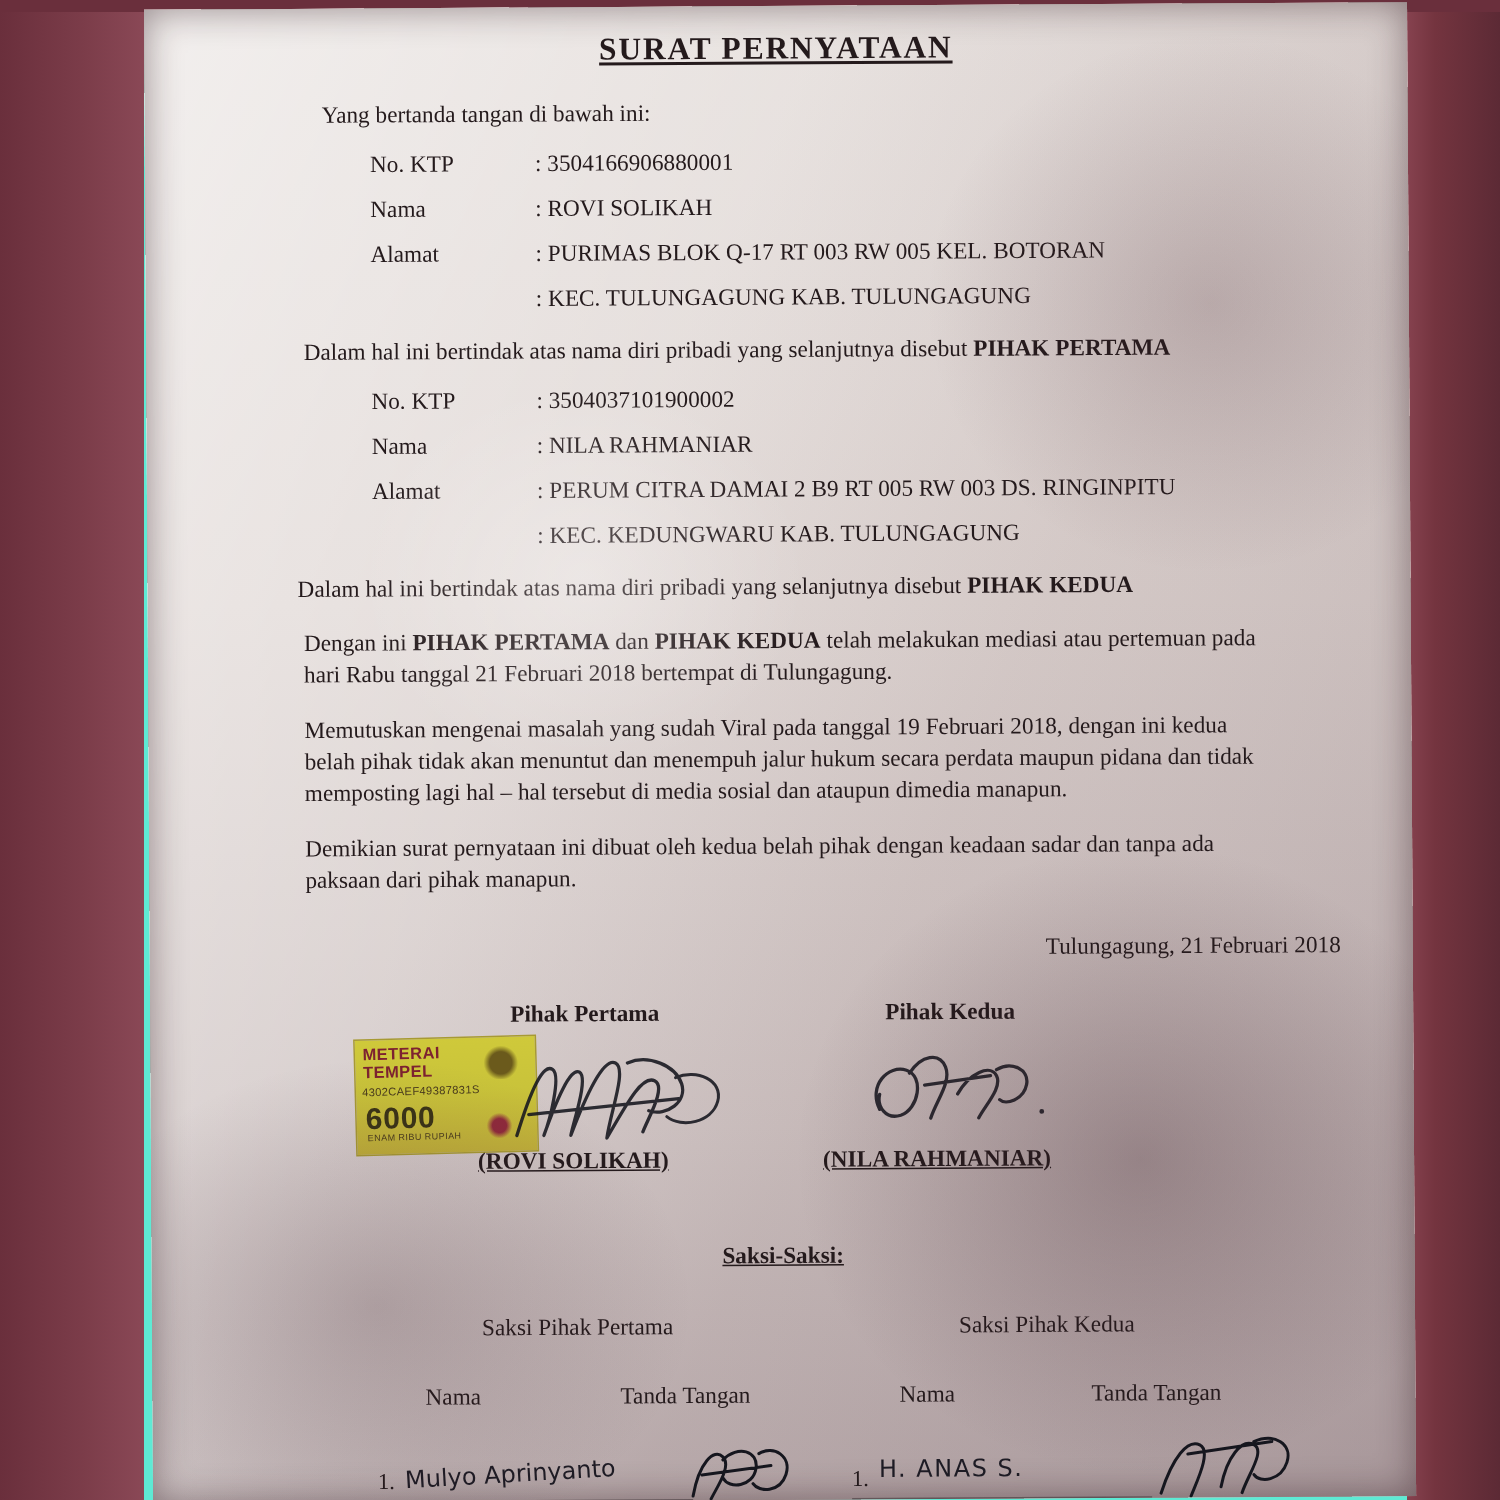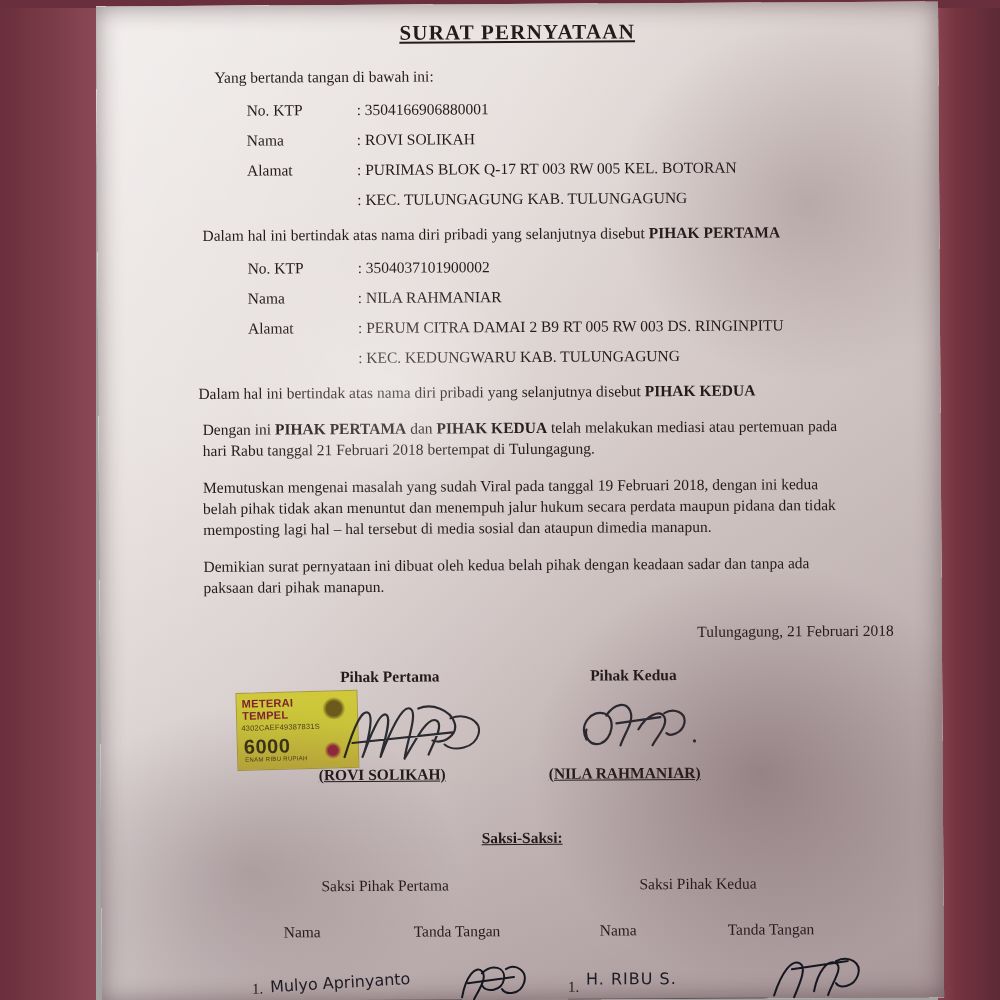--- a/index.html
+++ b/index.html
@@ -10,21 +10,21 @@
   body {
     width: 1000px;
     height: 1000px;
     overflow: hidden;
     font-family: "Liberation Serif", serif;
   }
   #stage {
     position: relative;
     width: 1000px;
     height: 1000px;
-    background: #a3a3a3;
+    background: #5eead4;
   }
   
   #bg-left {
     position: absolute;
     left: 0; top: 0; width: 96px; height: 1000px;
     background: linear-gradient(to right, #6a2f3c 0%, #7c3d4a 60%, #8a4856 100%);
   }
   #bg-right {
     position: absolute;
     right: 0; top: 0; width: 62px; height: 1000px;
@@ -372,21 +372,21 @@
         <div class="wnum" style="left:150px; top:24px;">1.</div>
         <div class="wname" style="left:168px; top:18px; transform:rotate(-3deg);">Mulyo Aprinyanto</div>
         <div class="wline" style="left:150px; top:46px; width:210px;"></div>
         <div class="wsig" style="left:350px; top:4px;">
           <svg class="ink" width="90" height="48" viewBox="0 0 90 48">
             <path d="M10,40 C14,18 24,8 30,14 C36,20 26,34 22,42 M30,16 C40,6 54,10 52,22 C50,34 34,36 30,28 M16,26 L62,20 M54,12 C64,6 76,14 72,26 C68,38 54,38 50,32" fill="none" stroke="#15161e" stroke-width="2" stroke-linecap="round"></path>
           </svg>
         </div>
 
         <div class="wnum" style="left:466px; top:24px;">1.</div>
-        <div class="wname" style="left:484px; top:16px; letter-spacing:1px;">H. RIBU S.</div>
+        <div class="wname" style="left:484px; top:16px; letter-spacing:1px;">H. ANAS S.</div>
         <div class="wline" style="left:466px; top:46px; width:200px;"></div>
         <div class="wsig" style="left:660px; top:0px;">
           <svg class="ink" width="110" height="52" viewBox="0 0 110 52">
             <path d="M12,44 C20,20 30,8 38,12 C46,16 36,36 32,46 M30,18 L86,10 M52,40 C56,20 66,8 74,12 C82,16 70,32 66,44 M74,10 C88,4 100,12 96,24 C92,36 78,38 74,32" fill="none" stroke="#15161e" stroke-width="2" stroke-linecap="round"></path>
           </svg>
         </div>
 
       </div>
 
     </div>

